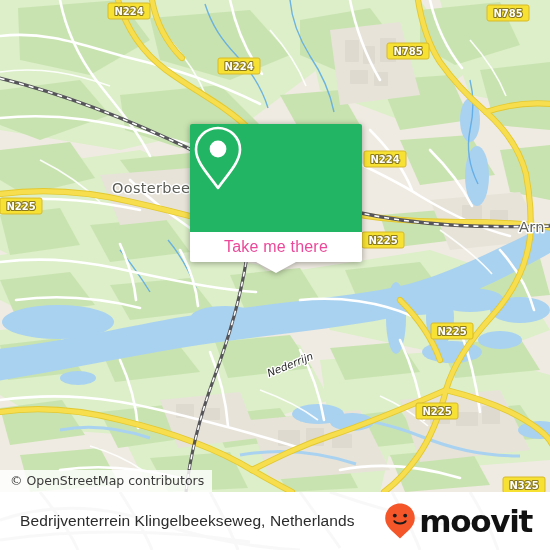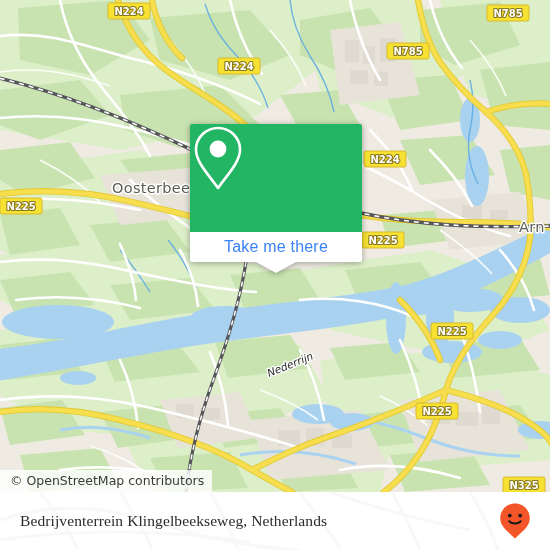--- a/index.html
+++ b/index.html
@@ -50,21 +50,21 @@
     display:flex;align-items:center;justify-content:center;
     border-radius:2px 2px 0 0;
   }
   .card-bottom{
     height:30px;background:#ffffff;
     display:flex;align-items:center;justify-content:center;
     border-radius:0 0 2px 2px;
   }
   .card-label{
     font-family:"Liberation Sans", sans-serif;
-    font-size:16px;color:#3b82f6;letter-spacing:.2px;
+    font-size:16px;color:#ec4899;letter-spacing:.2px;
   }
   .card-tail{
     position:absolute;left:50%;transform:translateX(-50%);
     top:138px;width:0;height:0;
     border-left:20px solid transparent;
     border-right:20px solid transparent;
     border-top:11px solid #ffffff;
   }
   .pin-icon{display:block;}
 
@@ -84,21 +84,21 @@
     position:absolute;left:0;top:492px;width:550px;height:58px;
     background:#ffffff;overflow:hidden;
   }
   .footer-wm{position:absolute;left:0;top:-492px;opacity:.055;}
   .footer-inner{
     position:relative;z-index:2;height:58px;
     display:flex;align-items:center;justify-content:space-between;
     padding:0 18px 0 20px;box-sizing:border-box;
   }
   .footer-title{
-    font-family:Liberation Serif, serif;
+    font-family:Liberation Sans, sans-serif;
     font-size:15.5px;color:#2b2b2b;letter-spacing:.1px;white-space:nowrap;
   }
   .brand{display:flex;align-items:center;gap:2px;}
   .brand-word{
     font-family:"DejaVu Sans", sans-serif;
     font-size:31px;font-weight:bold;color:#111111;letter-spacing:-1.3px;
     line-height:1;
   }
 </style>
 </head>
@@ -396,17 +396,18 @@
     </svg>
     <div class="footer-inner">
       <div class="footer-title">Bedrijventerrein Klingelbeekseweg, Netherlands</div>
       <div class="brand">
         <svg width="34" height="38" viewBox="0 0 34 38">
           <path d="M17 1.5 C8.8 1.5 2.2 8 2.2 16.2 C2.2 24.5 10 29.5 17 36.5 C24 29.5 31.8 24.5 31.8 16.2 C31.8 8 25.2 1.5 17 1.5 Z" fill="#f4562a"></path>
           <circle cx="11.8" cy="13.6" r="1.9" fill="#1a1a1a"></circle>
           <circle cx="22.2" cy="13.6" r="1.9" fill="#1a1a1a"></circle>
           <path d="M11.4 19.2 C13.4 22.2 20.6 22.2 22.6 19.2" fill="none" stroke="#1a1a1a" stroke-width="2" stroke-linecap="round"></path>
         </svg>
+        <span class="brand-word">moovit</span>
       </div>
     </div>
   </div>
 
 </div>
 
 </body></html>

